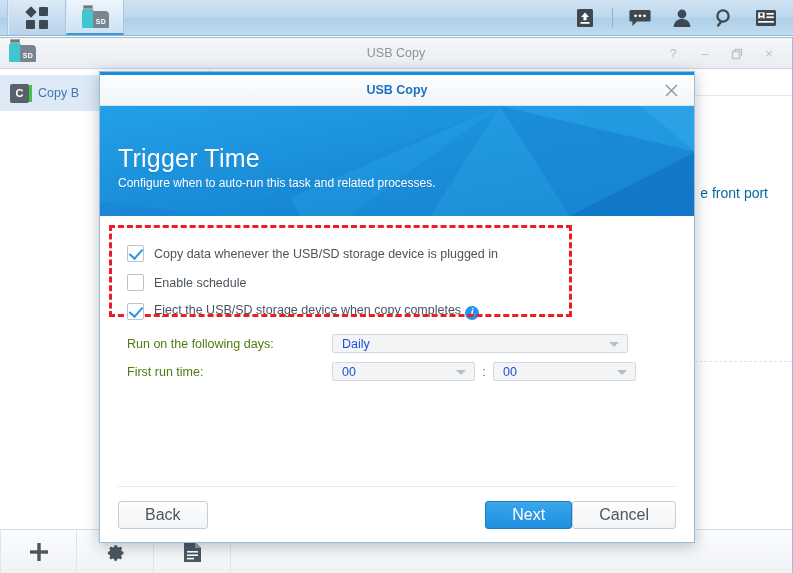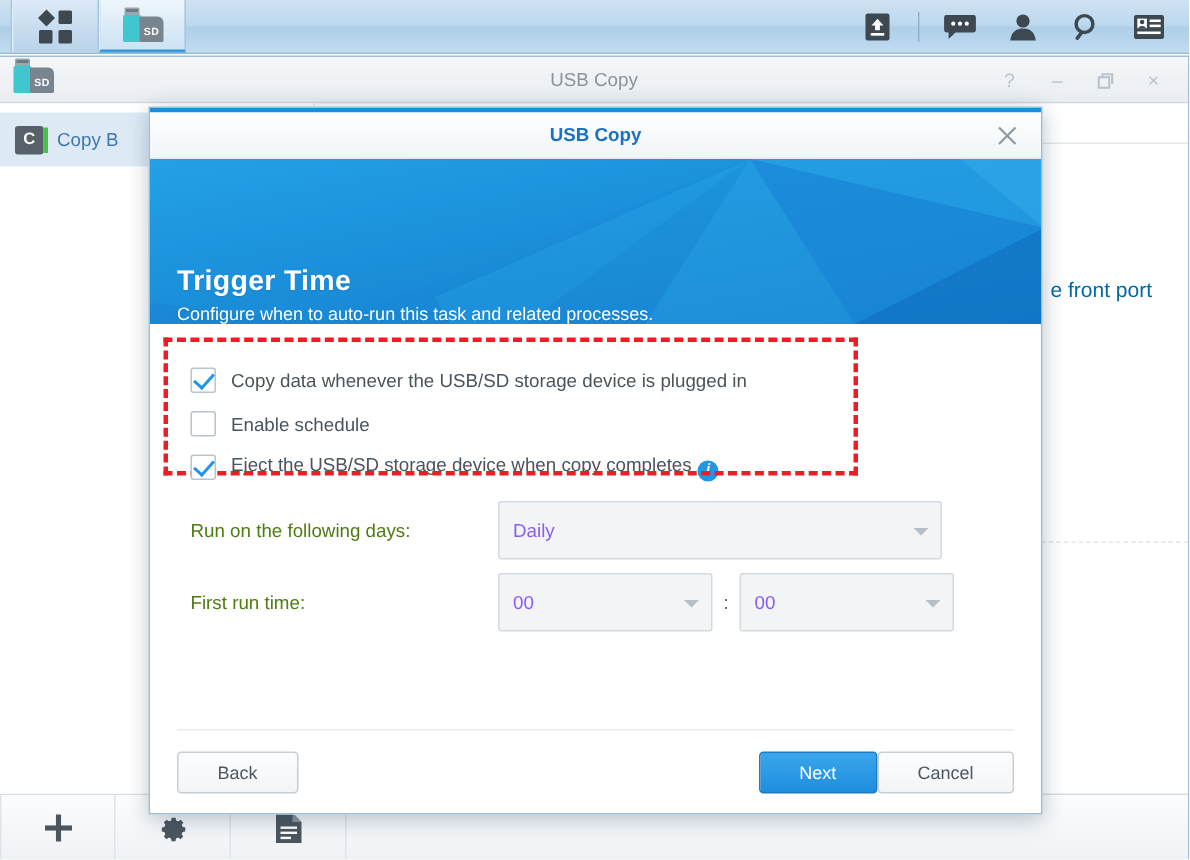--- a/index.html
+++ b/index.html
@@ -248,25 +248,24 @@
     overflow: hidden;
     background: linear-gradient(110deg, #1f9ae6 0%, #1a8ad9 40%, #1277c9 100%);
   }
   #modal-banner svg { position: absolute; left: 0; top: 0; }
   #modal-banner .btext {
     position: absolute;
     left: 18px; top: 38px;
     color: #ffffff;
   }
   #modal-banner .bh {
-    font-size: 19px; font-weight: bold;
+    font-size: 25px; font-weight: normal;
     letter-spacing: 0.2px;
     margin-bottom: 3px;
     text-shadow: 0 1px 1px rgba(0,0,0,0.10);
-    margin-top: 33px;
   }
   #modal-banner .bs {
     font-size: 12px;
     text-shadow: 0 1px 1px rgba(0,0,0,0.10);
   }
 
   #modal-body {
     flex: 1;
     position: relative;
     padding: 24px 18px 0 18px;
@@ -325,28 +324,28 @@
     margin-left: 9px;
     margin-top: 9px;
   }
   .flabel {
     width: 205px;
     font-size: 12.5px;
     color: #4d7c0f;
   }
   .sel {
     position: relative;
-    height: 39px;
+    height: 19px;
     background: #f2f4f6;
     border: 1px solid #d3d9df;
     border-radius: 2px;
     display: flex; align-items: center;
     padding: 0 9px;
     font-size: 12.5px;
-    color: #8b5cf6;
+    color: #1d4ed8;
   }
   .sel .caret {
     position: absolute; right: 8px; top: 50%;
     margin-top: -2px;
     width: 0; height: 0;
     border-left: 5px solid transparent;
     border-right: 5px solid transparent;
     border-top: 5px solid #b6bfc7;
   }
   .sel.wide { width: 296px; }
@@ -362,21 +361,21 @@
     border-top: 1px solid #e6ebef;
     margin: 0 18px;
     display: flex; align-items: center;
   }
   .btn {
     height: 28px;
     min-width: 79px;
     border: 1px solid #c6ced5;
     border-radius: 3px;
     background: linear-gradient(to bottom, #fdfdfe 0%, #f2f4f6 100%);
-    font-size: 12px;
+    font-size: 16px;
     color: #4d5761;
     display: flex; align-items: center; justify-content: center;
     padding: 0 26px;
   }
   .btn.primary {
     background: linear-gradient(to bottom, #39a6ec 0%, #1f8ede 100%);
     border: 1px solid #1b7cc4;
     color: #ffffff;
   }
   #footer-right {

